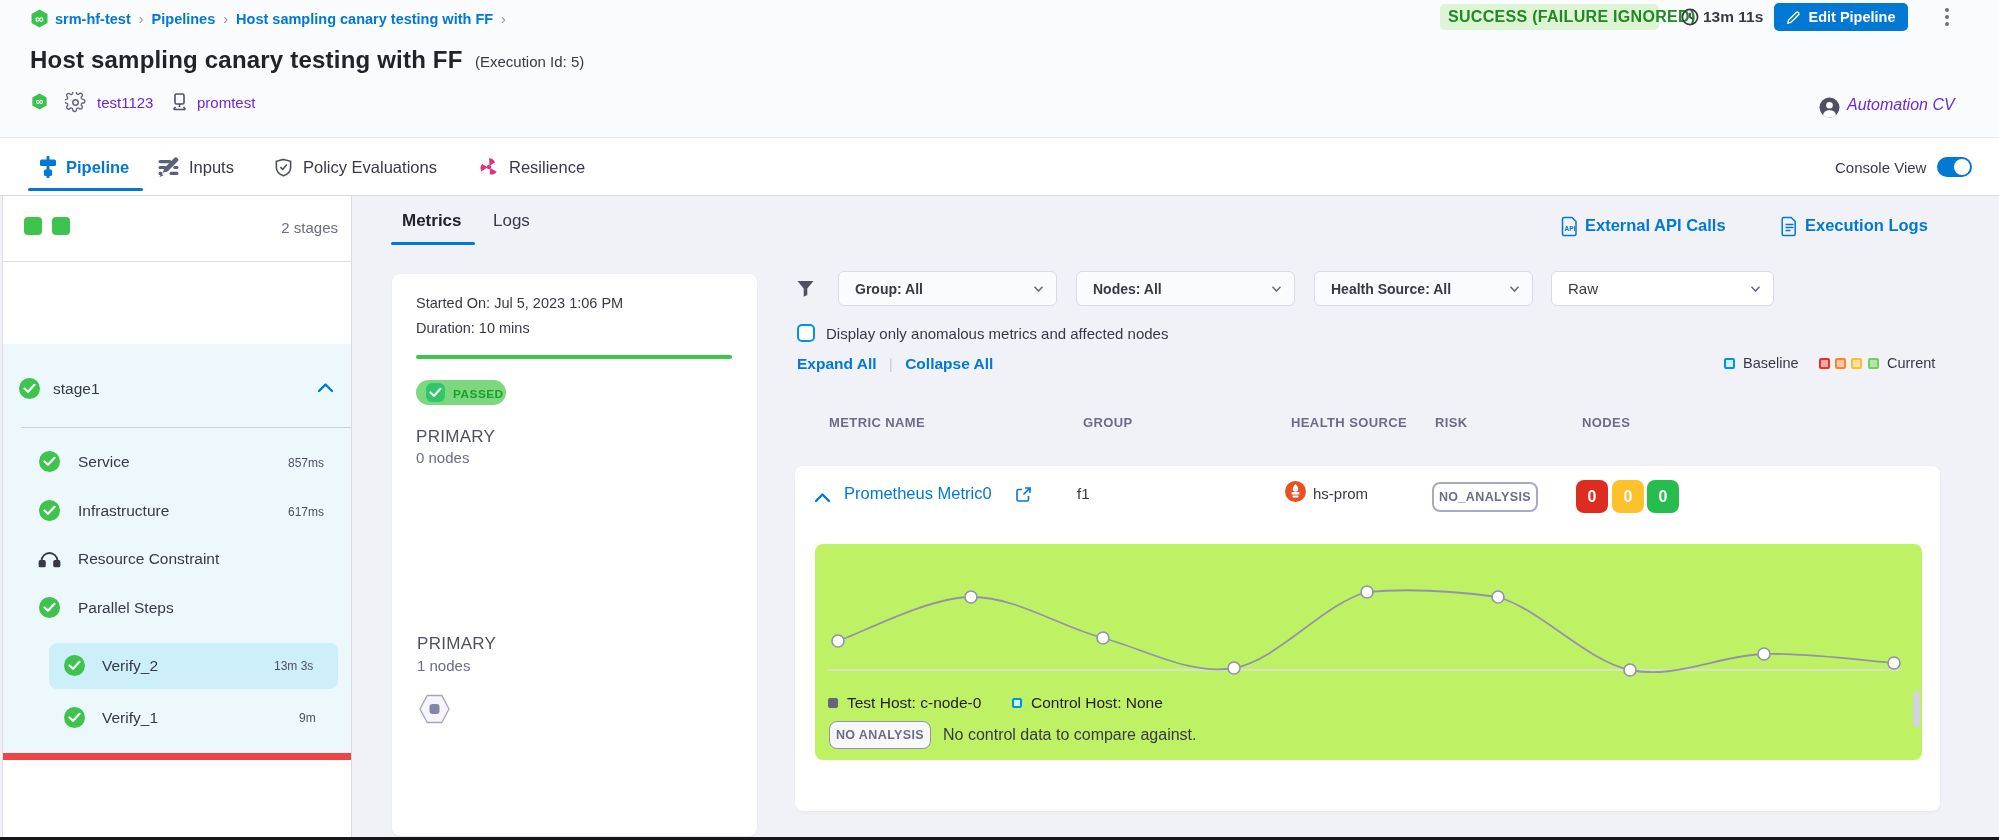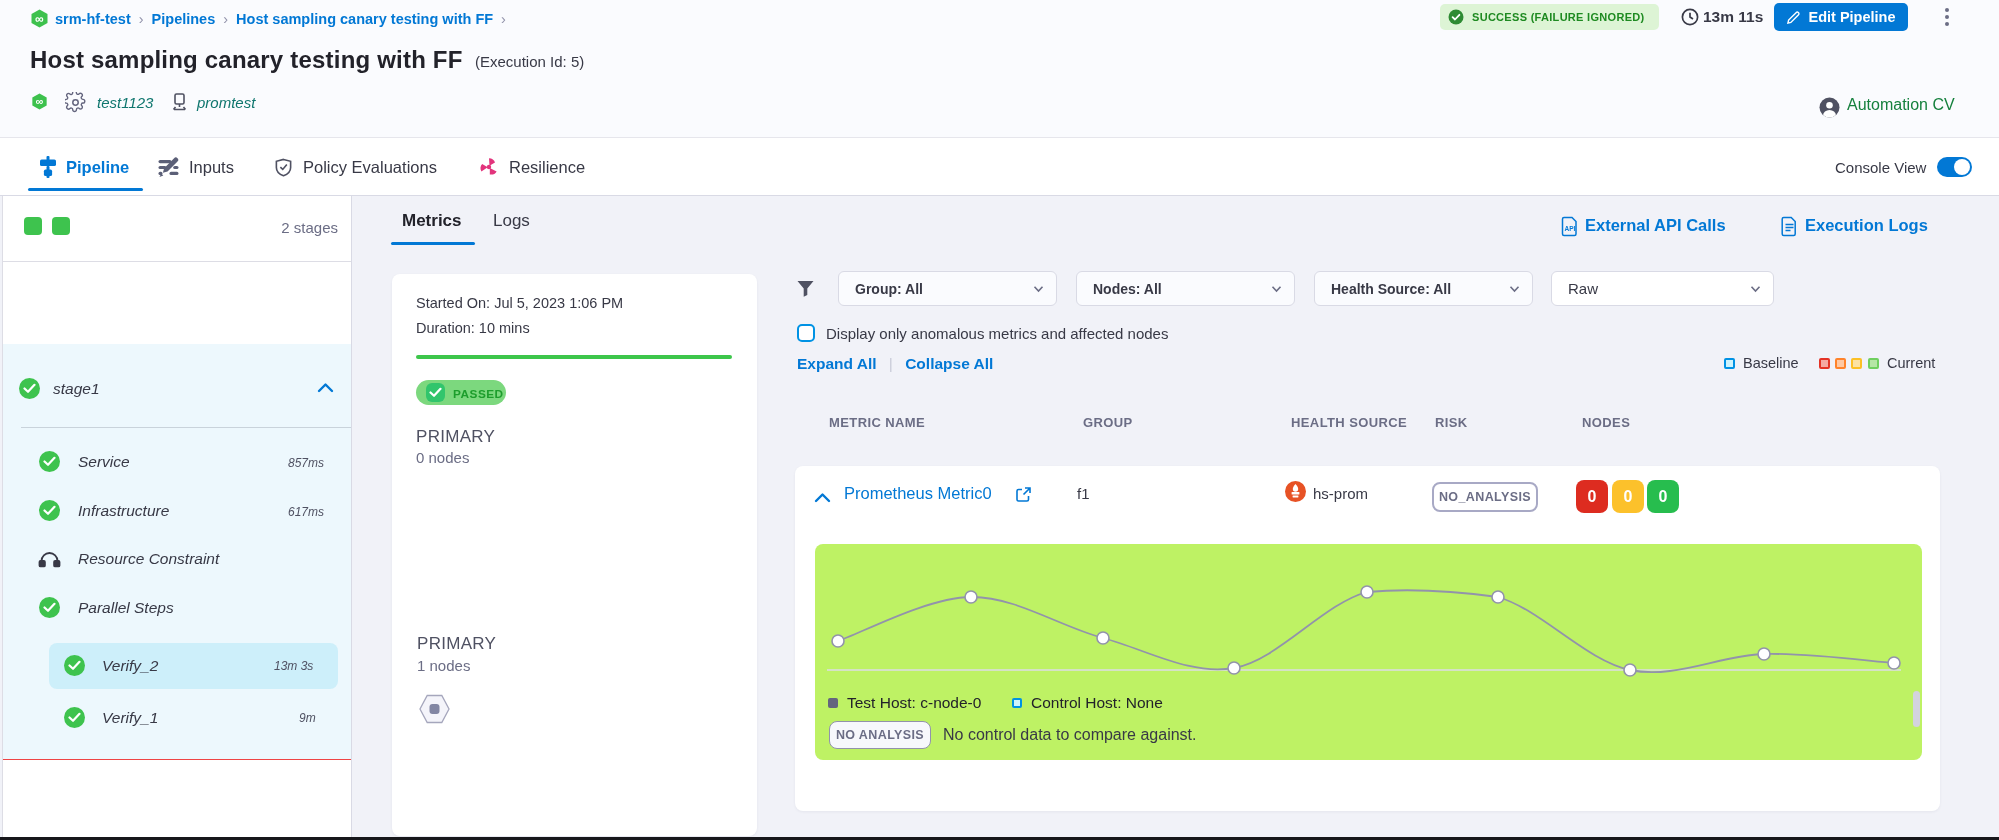--- a/index.html
+++ b/index.html
@@ -5,45 +5,45 @@
 * { margin:0; padding:0; box-sizing:border-box; }
 html,body { width:1999px; height:840px; overflow:hidden; }
 body { font-family:"Liberation Sans", sans-serif; position:relative; background:#FAFBFE; color:#383946; }
 .abs { position:absolute; }
 
 #hdr { position:absolute; left:0; top:0; width:1999px; height:137px; background:#FAFBFE; }
 .crumb { position:absolute; left:55px; top:11px; font-size:14.5px; color:#0278D5; font-weight:600; }
 .crumb .sep { color:#9293AB; font-weight:400; padding:0 8px; }
 #title { position:absolute; left:30px; top:46px; font-size:24px; font-weight:700; color:#22222A; letter-spacing:0.2px; }
 #execid { position:absolute; left:475px; top:53px; font-size:15px; color:#383946; }
-.meta { position:absolute; top:94px; font-size:15px; color:#0f766e;font-style:italic; }
+.meta { position:absolute; top:94px; font-size:15px; color:#6d28d9; }
 
 #succ { position:absolute; left:1440px; top:4px; width:219px; height:26px; background:#DDF4D5; border-radius:5px; display:flex; align-items:center; padding-left:8px; }
-#succ span { white-space:nowrap; color:#1E8A21; font-size:11px; font-weight:700; letter-spacing:0.3px; margin-left:8px; }
+#succ span { white-space:nowrap; color:#1E8A21; font-size:16px; font-weight:700; letter-spacing:0.3px; margin-left:0; }
 #dur { position:absolute; left:1703px; top:8px; font-size:15.5px; font-weight:700; color:#383946; }
 #editbtn { position:absolute; left:1774px; top:3px; width:134px; height:28px; background:#0278D5; border-radius:5px; color:#fff; font-size:14.5px; font-weight:600; display:flex; align-items:center; justify-content:center; gap:7px; }
 #kebab { position:absolute; left:1943px; top:8px; width:8px; }
 #kebab i { display:block; width:4px; height:4px; border-radius:50%; background:#6B6D85; margin:0 auto 3px; }
-#autocv { position:absolute; left:1847px; top:96px; font-size:16px; color:#15803d; }
+#autocv { position:absolute; left:1847px; top:96px; font-size:16px; color:#6d28d9;font-style:italic; }
 
 #tabbar { position:absolute; left:0; top:137px; width:1999px; height:59px; background:#fff; border-top:1px solid #E6E6EC; border-bottom:1px solid #D9DAE5; }
 .tab { position:absolute; top:0; height:58px; display:flex; align-items:center; gap:10px; font-size:16.5px; color:#383946; }
 .tab.on { color:#0278D5; font-weight:700; }
 #tab-underline { position:absolute; left:28px; top:50px; width:115px; height:3px; background:#0278D5; border-radius:2px; }
 #consoleview { position:absolute; left:1835px; top:21px; font-size:15px; color:#383946; }
 #toggle { position:absolute; left:1937px; top:19px; width:35px; height:20px; background:#0278D5; border-radius:10px; }
 #toggle i { position:absolute; right:2px; top:2px; width:16px; height:16px; background:#fff; border-radius:50%; }
 
 #main { position:absolute; left:0; top:196px; width:1999px; height:644px; background:#F1F2F8; }
 #sidebar { position:absolute; left:2px; top:0; width:350px; height:644px; background:#fff; border-left:1px solid #DDDDE5; border-right:1px solid #D9DAE5; }
 #sbrow1 { position:absolute; left:0; top:0; width:100%; height:66px; border-bottom:1px solid #DDDDE5; }
 .gsq { position:absolute; top:21px; width:18px; height:18px; border-radius:4px; background:#3EC34E; }
 #stages { position:absolute; right:13px; top:23px; font-size:15px; color:#6B6D85; }
 #httprow { position:absolute; left:0; top:66px; width:100%; height:82px; border-bottom:1px solid #DDDDE5; }
-#stage1sec { position:absolute; left:0; top:148px; width:100%; height:416px; background:#EDF8FD; border-bottom:1px solid #ef4444;font-style:italic; }
+#stage1sec { position:absolute; left:0; top:148px; width:100%; height:416px; background:#EDF8FD; border-bottom:7px solid #ef4444; }
 .chk { position:absolute; width:21px; height:21px; border-radius:50%; background:#3EC34E; }
 .chk svg { position:absolute; left:4px; top:5px; }
 .sbtxt { position:absolute; font-size:15.5px; color:#383946; }
 .sbms { position:absolute; font-size:12px; color:#4F5162; }
 #vrow2 { position:absolute; left:46px; top:299px; width:289px; height:46px; background:#CDEFFA; border-radius:8px; }
 
 #mtab { position:absolute; left:402px; top:15px; font-size:17px; font-weight:700; color:#22222A; }
 #ltab { position:absolute; left:493px; top:15px; font-size:17px; color:#383946; }
 #mtab-ul { position:absolute; left:391px; top:46px; width:84px; height:3px; background:#0278D5; border-radius:2px; }
 

